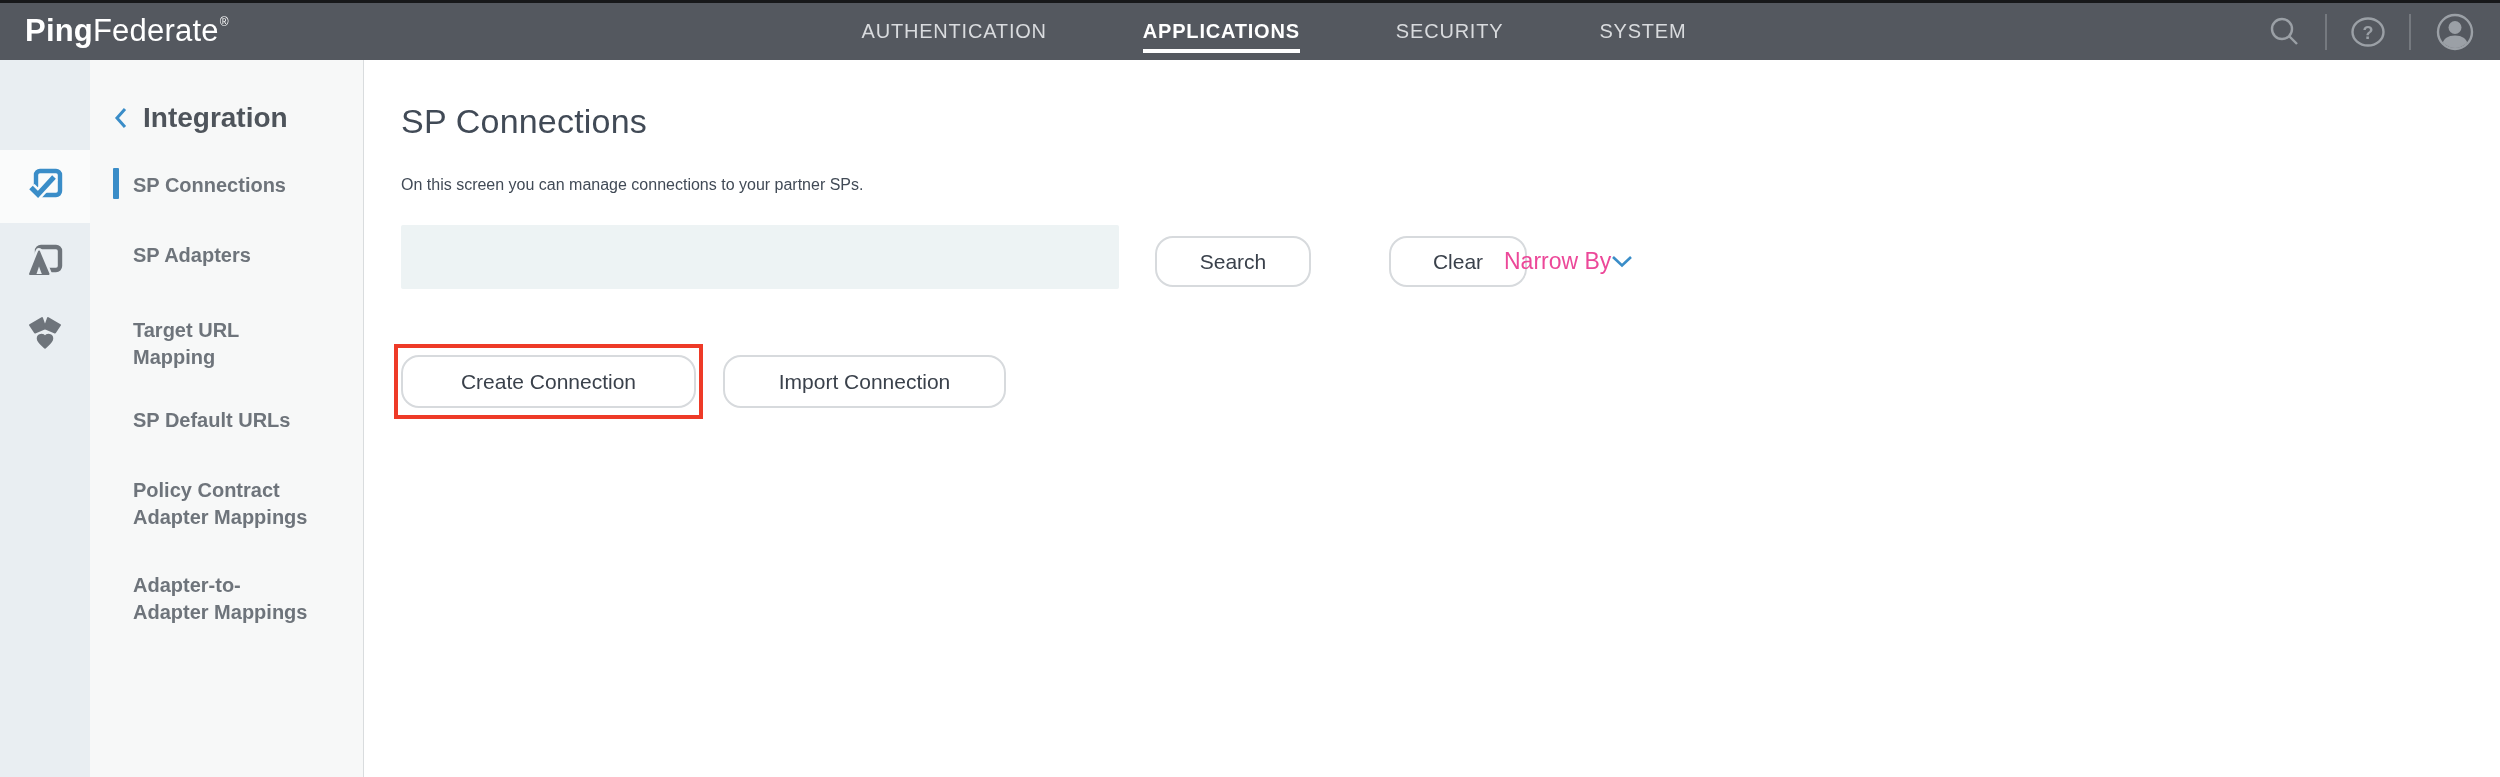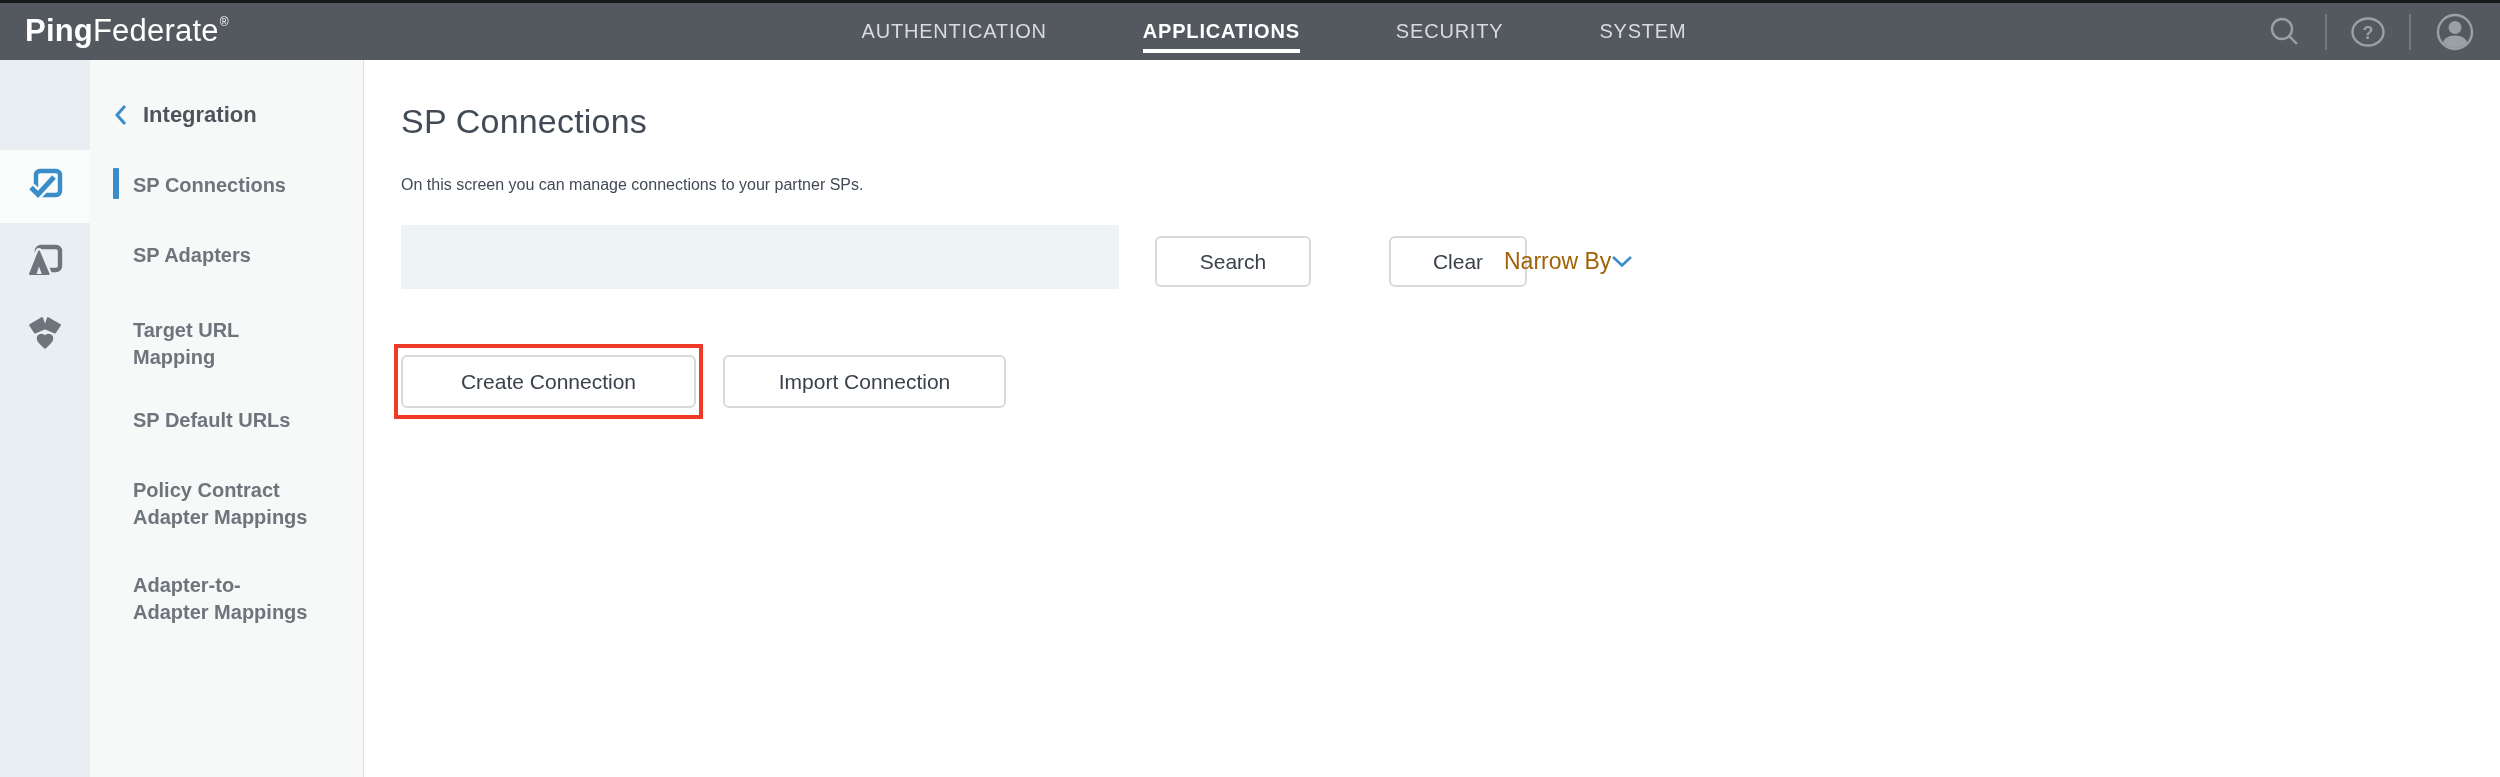--- a/index.html
+++ b/index.html
@@ -55,21 +55,21 @@
 
   
   .sidebar {
     position:absolute; left:90px; top:60px; bottom:0; width:274px;
     background:#f7f8f8; border-right:1px solid #d9dcde;
   }
   .side-header {
     position:absolute; left:0; top:42px; display:flex; align-items:center; gap:15px;
     padding-left:24px; cursor:pointer;
   }
-  .side-header .lbl { color:#4e545b; font-size:22px; font-weight:700; }
+  .side-header .lbl { color:#4e545b; font-size:28px; font-weight:700; }
   .side-item {
     position:absolute; left:43px; color:#6e747b; font-size:20px; font-weight:700;
     line-height:27px; white-space:pre-line; cursor:pointer;
   }
   .side-item.s0 { top:112px; }
   .side-item.s1 { top:182px; }
   .side-item.s2 { top:257px; }
   .side-item.s3 { top:347px; }
   .side-item.s4 { top:417px; }
   .side-item.s5 { top:512px; }
@@ -90,32 +90,32 @@
   }
   .search-field {
     position:absolute; left:36px; top:165px; width:718px; height:64px;
     background:#edf3f4; border:none; border-radius:2px;
     font-size:22px; color:#414a56; padding:0 16px;
     font-family:"Liberation Sans","DejaVu Sans",sans-serif;
     outline:none;
   }
   .btn {
     position:absolute; height:51px; background:#ffffff;
-    border:2px solid #d7dadd; border-radius:6px;
+    border:2px solid #d7dadd; border-radius:18px;
     color:#3a414b; font-size:21px;
     font-family:"Liberation Sans","DejaVu Sans",sans-serif;
     display:flex; align-items:center; justify-content:center;
     cursor:pointer;
   }
   .btn-search { left:790px; top:176px; width:156px; }
   .btn-clear  { left:1024px; top:176px; width:138px; }
   .narrow-by {
     position:absolute; left:1139px; top:176px; height:51px;
     display:flex; align-items:center; cursor:pointer;
-    color:#a16207; font-size:23px;
+    color:#ec4899; font-size:23px;
   }
   .annotation-box {
     position:absolute; left:29px; top:284px; width:309px; height:75px;
     border:4px solid #ee3a27;
     pointer-events:none;
   }
   .btn-create { left:36px; top:295px; width:295px; height:53px; }
   .btn-import { left:358px; top:295px; width:283px; height:53px; }
 
   svg { display:block; }

